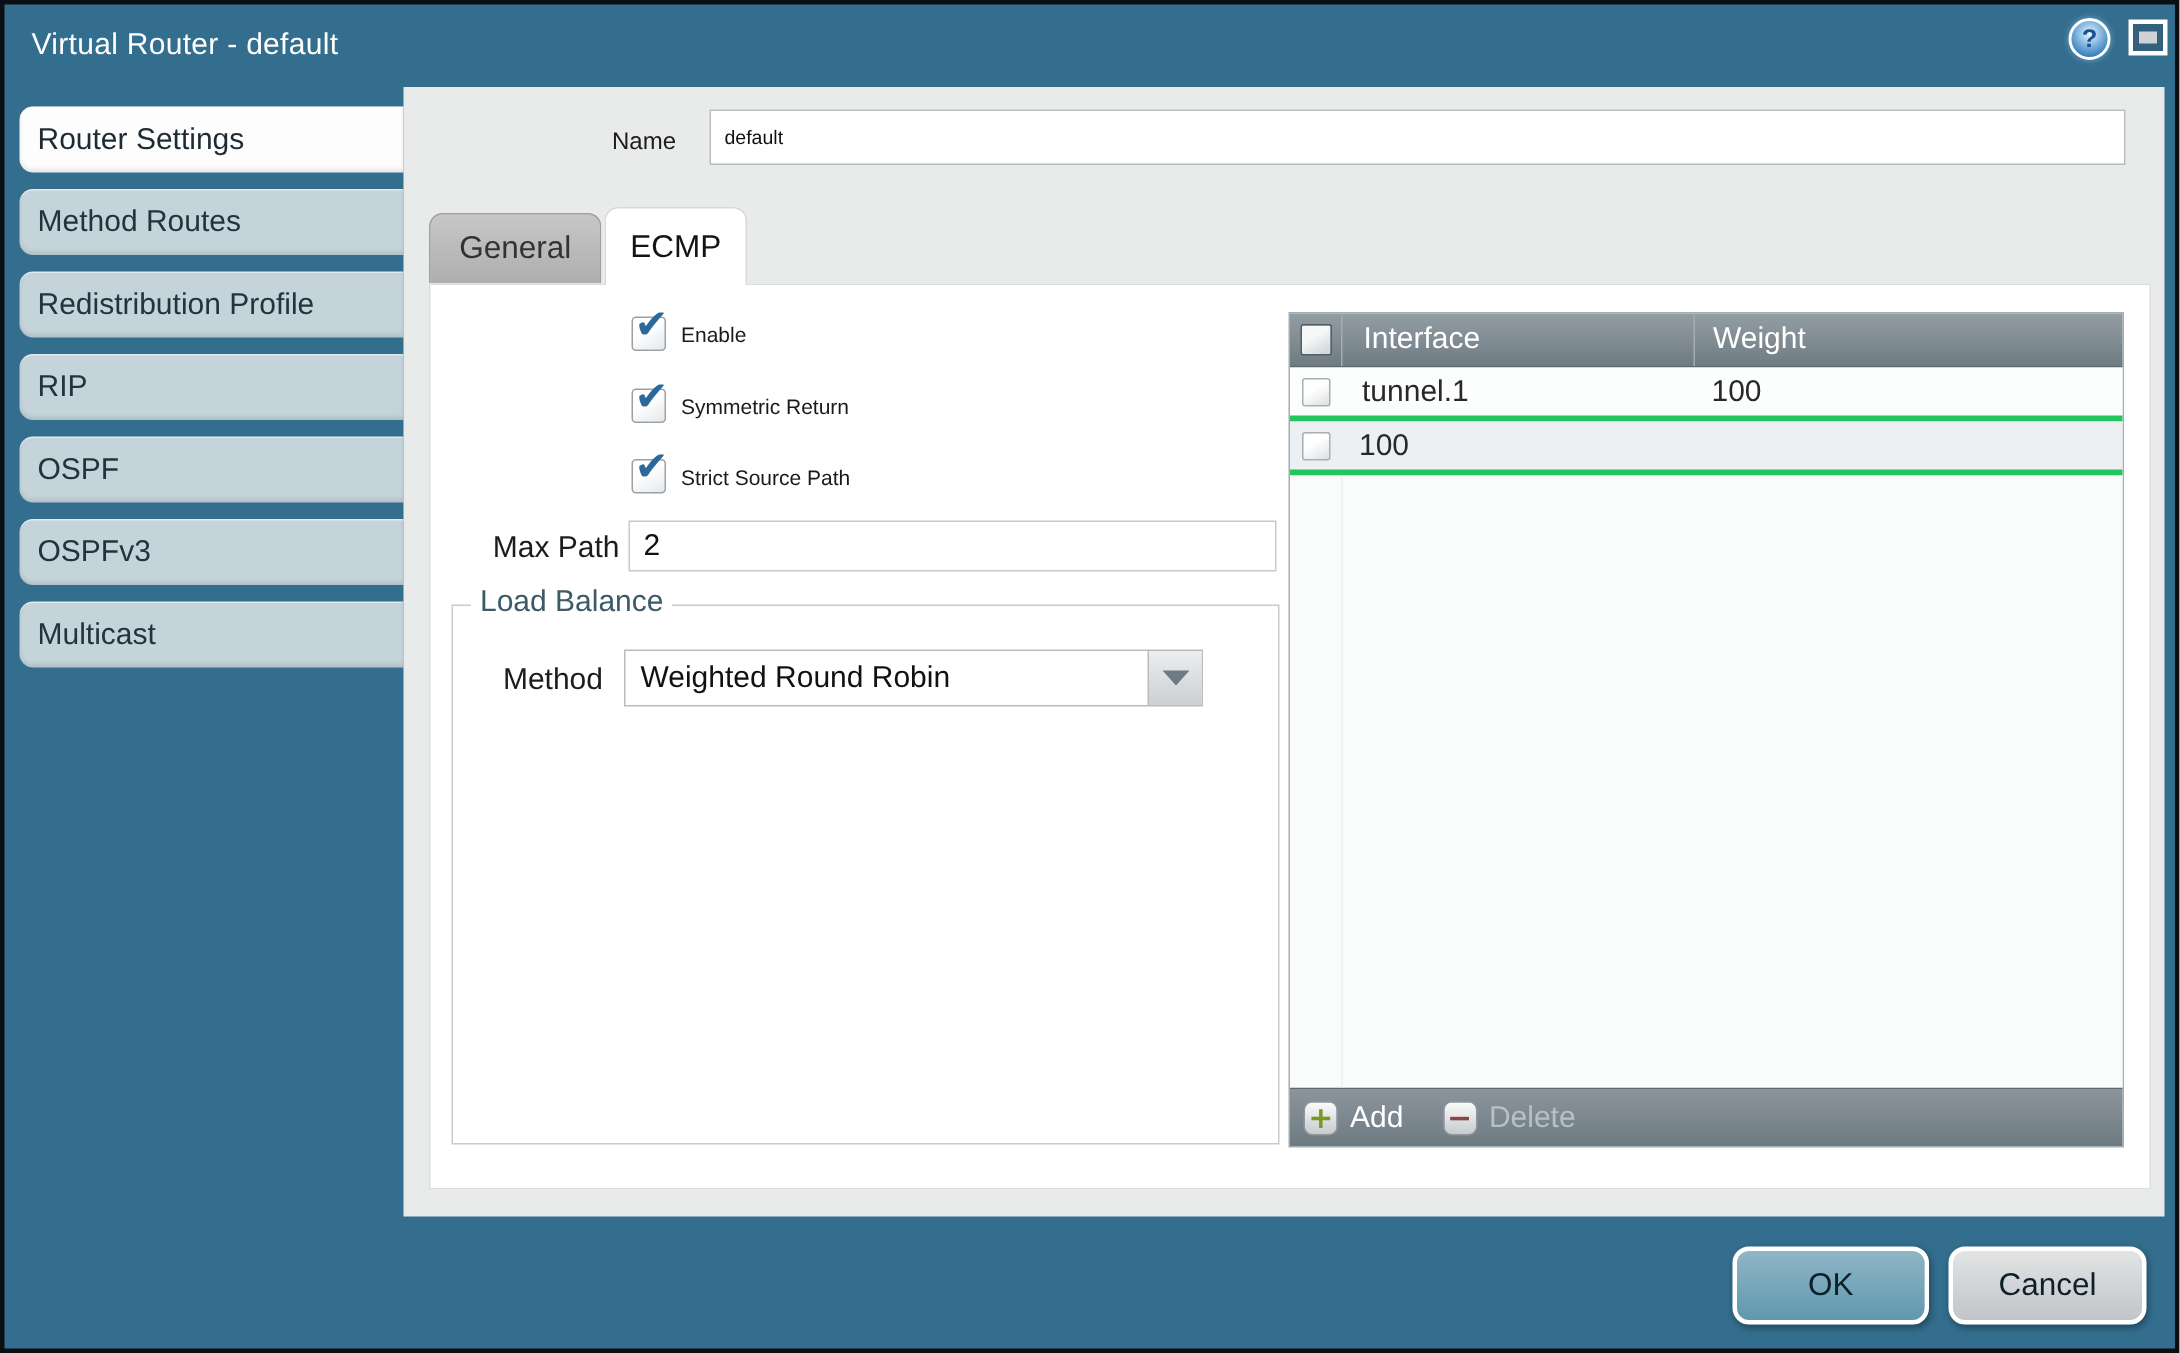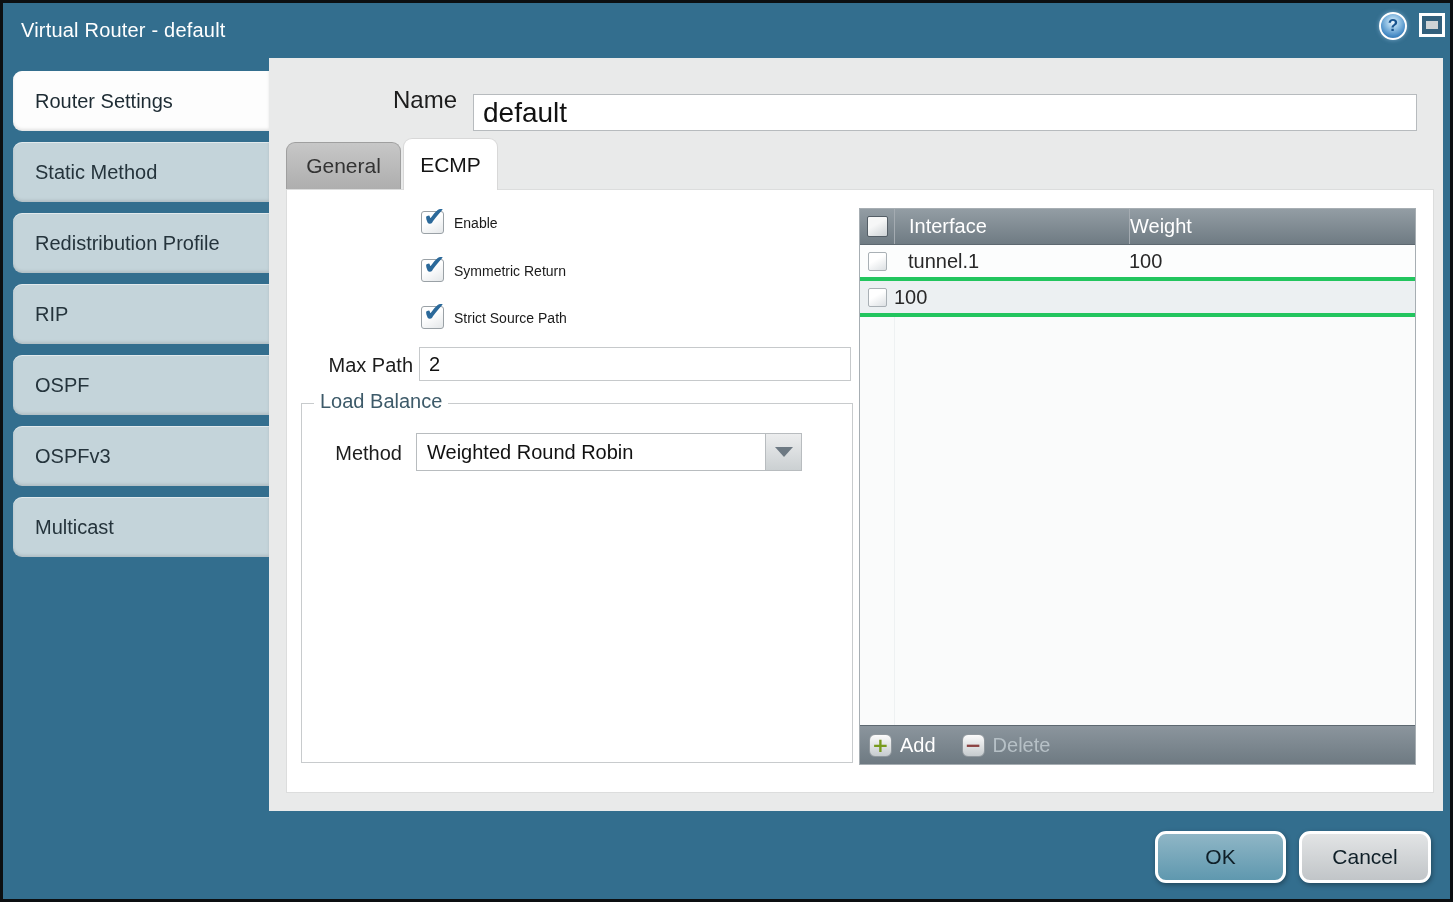--- a/index.html
+++ b/index.html
@@ -30,41 +30,41 @@
   .winrestore-icon {
     position: absolute; left: 1416px; top: 10px; width: 26px; height: 24px;
     border: 3px solid #fff; background: #33607c;
     display: flex; align-items: center; justify-content: center; cursor: pointer;
   }
   .winrestore-icon .inner { width: 12px; height: 8px; background: #cfd3d5; }
 
   
   .sidebar { position: absolute; left: 10px; top: 68px; width: 256px; }
   .side-item {
-    height: 60px; margin-bottom: 11px;
+    height: 44px; margin-bottom: 11px;
     background: #c4d4da;
     border-radius: 9px 0 0 9px;
-    display: flex; align-items: center; padding-left: 22px;
+    display: flex; align-items: center; padding-left: 12px;
     font-size: 20px; color: #25343c; cursor: pointer;
     box-shadow: inset 0 -2px 3px rgba(0,0,0,.10), inset 0 1px 0 rgba(255,255,255,.5);
   }
   .side-item.active { background: #fdfdfd; color: #1d2b33; }
 
   
   .content {
     position: absolute; left: 266px; top: 55px; width: 1174px; height: 753px;
     background: #e9eaea;
   }
   .name-label {
-    position: absolute; left: 122px; top: 28px; width: 66px; text-align: right;
-    font-size: 24px; color: #1c1c1c;
+    position: absolute; left: 139px; top: 28px; width: 66px; text-align: left;
+    font-size: 16px; color: #1c1c1c;
   }
   .name-input {
-    position: absolute; left: 204px; top: 36px; width: 944px; height: 37px;
-    border: 1px solid #b7bbbe; background: #fff; font-size: 28px; padding: 0 9px;
+    position: absolute; left: 204px; top: 15px; width: 944px; height: 37px;
+    border: 1px solid #b7bbbe; background: #fff; font-size: 13px; padding: 0 9px;
     font-family: "Liberation Sans", sans-serif; color: #111;
   }
 
   
   .tab {
     position: absolute; border-radius: 9px 9px 0 0;
     display: flex; align-items: center; justify-content: center;
     font-size: 21px; cursor: pointer;
   }
   .tab-general {
@@ -146,21 +146,21 @@
     display: flex; flex-direction: column; border: 1px solid #a7aeb3;
     background: #fafbfb;
   }
   .t-header {
     height: 36px; flex: 0 0 auto; display: flex; align-items: center;
     background: linear-gradient(#939da4, #6f7b83);
     border-bottom: 1px solid #5d6870; color: #fff; font-size: 20px;
   }
   .t-col-cb { width: 34px; flex: 0 0 auto; display: flex; align-items: center; justify-content: center; }
   .t-col-if { width: 235px; flex: 0 0 auto; padding-left: 14px; }
-  .t-col-wt { flex: 1; padding-left: 0; }
+  .t-col-wt { flex: 1; padding-left: 12px; }
   .t-header .t-col-if, .t-header .t-col-wt {
     border-left: 1px solid #a4abb1; height: 100%; display: flex; align-items: center;
   }
   .header-checkbox {
     width: 21px; height: 21px; border: 1px solid #545e66; border-radius: 2px;
     background: linear-gradient(150deg, #f6f7f7 40%, #ced3d6); cursor: pointer;
   }
   .t-row {
     height: 36px; flex: 0 0 auto; display: flex; align-items: center;
     font-size: 20px; color: #282828; border-bottom: 4px solid #22c55e; cursor: pointer;
@@ -214,21 +214,21 @@
     <div class="winrestore-icon">
       <span class="inner"></span>
     </div>
   </div>
 
   <div class="sidebar">
     <div class="side-item active">
       <span>Router Settings</span>
     </div>
     <div class="side-item">
-      <span>Static Method</span>
+      <span>Method Routes</span>
     </div>
     <div class="side-item">
       <span>Redistribution Profile</span>
     </div>
     <div class="side-item">
       <span>RIP</span>
     </div>
     <div class="side-item">
       <span>OSPF</span>
     </div>

